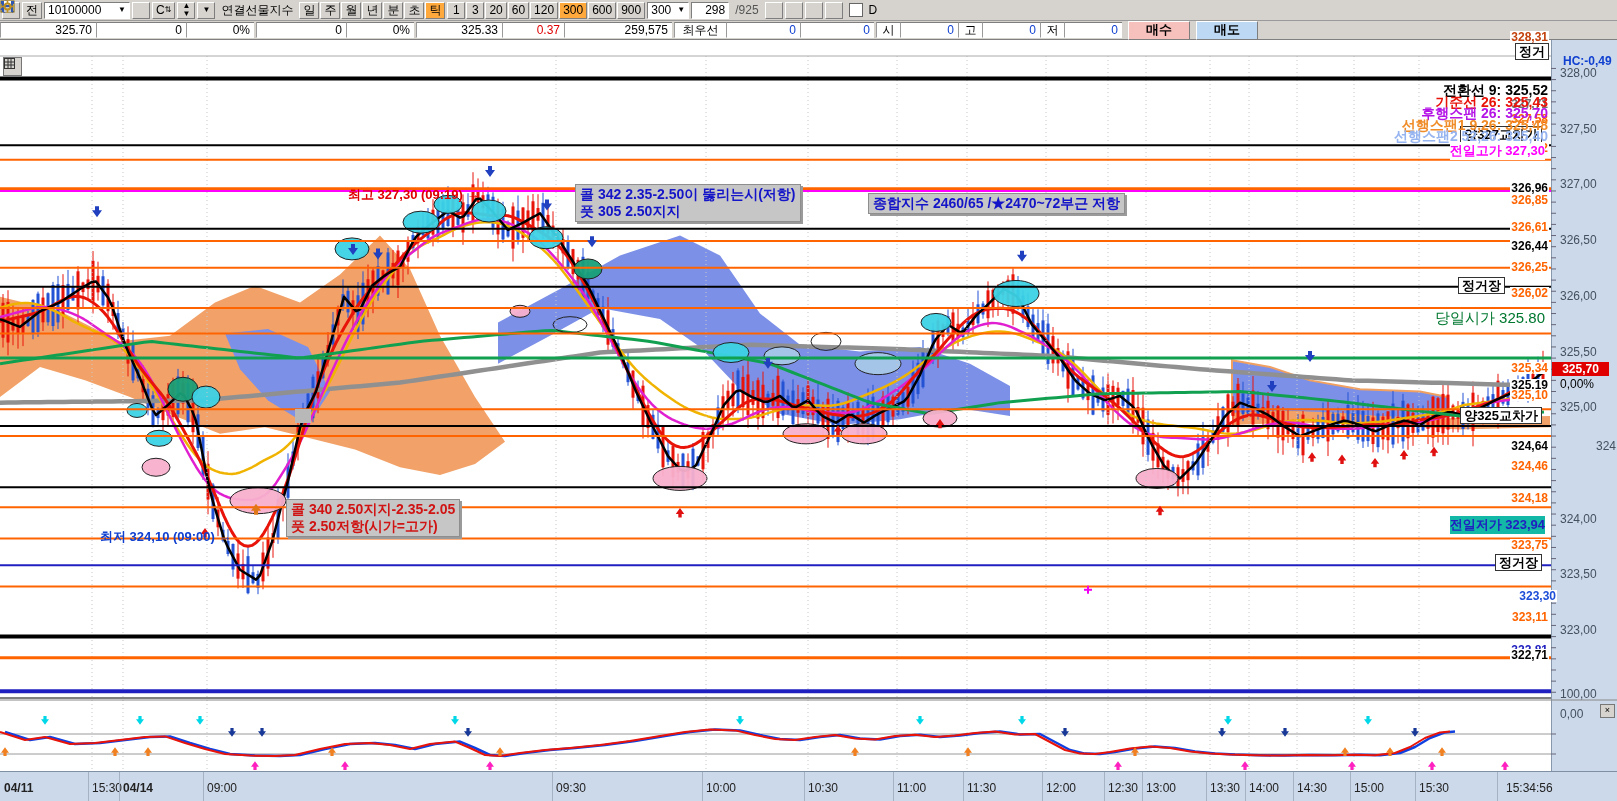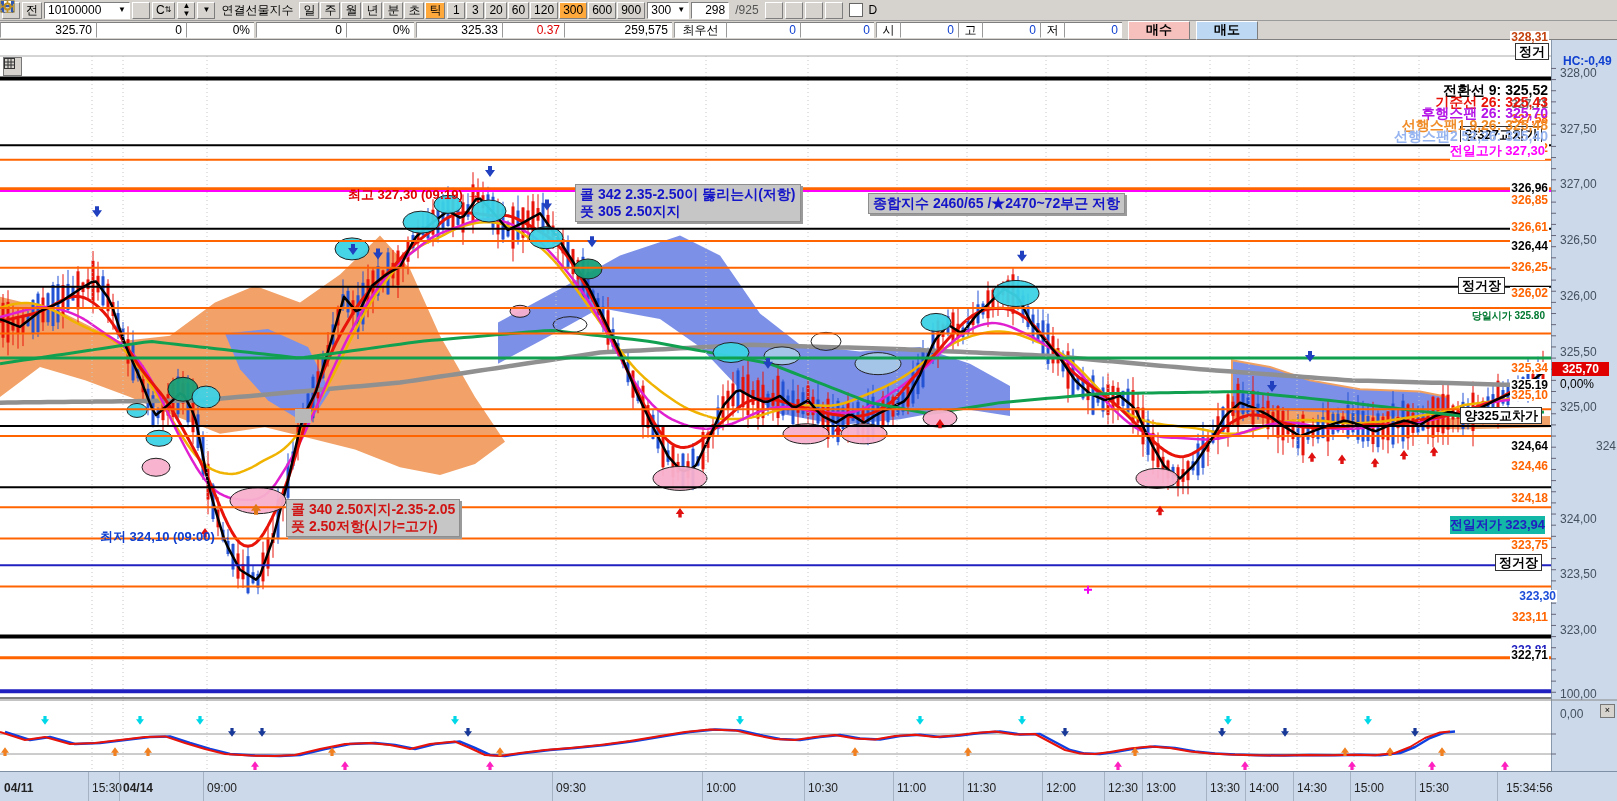--- a/index.html
+++ b/index.html
@@ -1050,21 +1050,21 @@
         <div class="abs pricelbl" style="top: 420.356px; color: rgb(255, 100, 0); left: auto; right: 68px;">324,46</div>
         <div class="abs pricelbl" style="top: 451.548px; color: rgb(255, 100, 0); left: auto; right: 68px;">324,18</div>
         <div class="abs pricelbl" style="top: 499.45px; color: rgb(255, 100, 0); left: auto; right: 68px;">323,75</div>
         <div class="abs pricelbl" style="top: 549.58px; color: #1d4ed8; left: auto; right: 60px;">323,30</div>
         <div class="abs pricelbl" style="top: 570.746px; color: rgb(255, 100, 0); left: auto; right: 68px;">323,11</div>
         <div class="abs pricelbl" style="top: 604.166px; color: rgb(32, 32, 192); left: auto; right: 68px;">322,81</div>
         <div class="abs pricelbl" style="top: 609px; color: rgb(0, 0, 0); left: auto; right: 68px;">322,71</div>
         <div class="abs sidebox" style="top: 86.384px; left: auto; right: 75px;">양327교차가</div>
         <div class="abs " style="top: 101.98px; left: auto; right: 72px; font-weight: bold; font-size: 13px; color: rgb(255, 0, 255); background: rgb(255, 255, 255);">전일고가 327,30</div>
         <div class="abs sidebox" style="top: 236.774px; left: auto; right: 112px;">정거장</div>
-        <div class="abs " style="top: 269.08px; left: auto; right: 72px; font-weight: bold; font-size: 10px; color: rgb(0, 120, 48); background: rgb(255, 255, 255);">당일시가 325.80</div>
+        <div class="abs " style="top: 269.08px; left: auto; right: 72px; font-weight: normal; font-size: 15px; color: rgb(0, 120, 48); background: rgb(255, 255, 255);">당일시가 325.80</div>
         <div class="abs sidebox" style="top: 367.112px; left: auto; right: 75px;">양325교차가</div>
         <div class="abs " style="top: 476.284px; left: auto; right: 72px; font-weight: bold; font-size: 13px; color: rgb(32, 32, 192); background: #14b8a6;">전일저가 323,94</div>
         <div class="abs sidebox" style="top: 514.16px; left: auto; right: 75px;">정거장</div>
         <div class="abs legend" style="top: 45px; color: rgb(0, 0, 0); left: auto; right: 69px;">전환선 9: 325,52</div>
         <div class="abs legend" style="top: 56.5px; color: rgb(232, 20, 10); left: auto; right: 69px;">기준선 26: 325,43</div>
         <div class="abs legend" style="top: 68px; color: rgb(180, 20, 230); left: auto; right: 69px;">후행스팬 26: 325,70</div>
         <div class="abs legend" style="top: 79.5px; color: rgb(240, 140, 40); left: auto; right: 69px;">선행스팬1 9,26: 325,48</div>
         <div class="abs legend" style="top: 91px; color: rgb(150, 180, 240); left: auto; right: 69px;">선행스팬2 52,26: 325,40</div>
         <div class="abs " style="left: 348px; top: 146px; color: rgb(224, 0, 0); font-size: 13px; font-weight: bold;">최고 327,30 (09:19)  →</div>
         <div class="abs " style="left: 100px; top: 488px; color: rgb(16, 64, 208); font-size: 13px; font-weight: bold;">최저 324,10 (09:00)  →</div>

